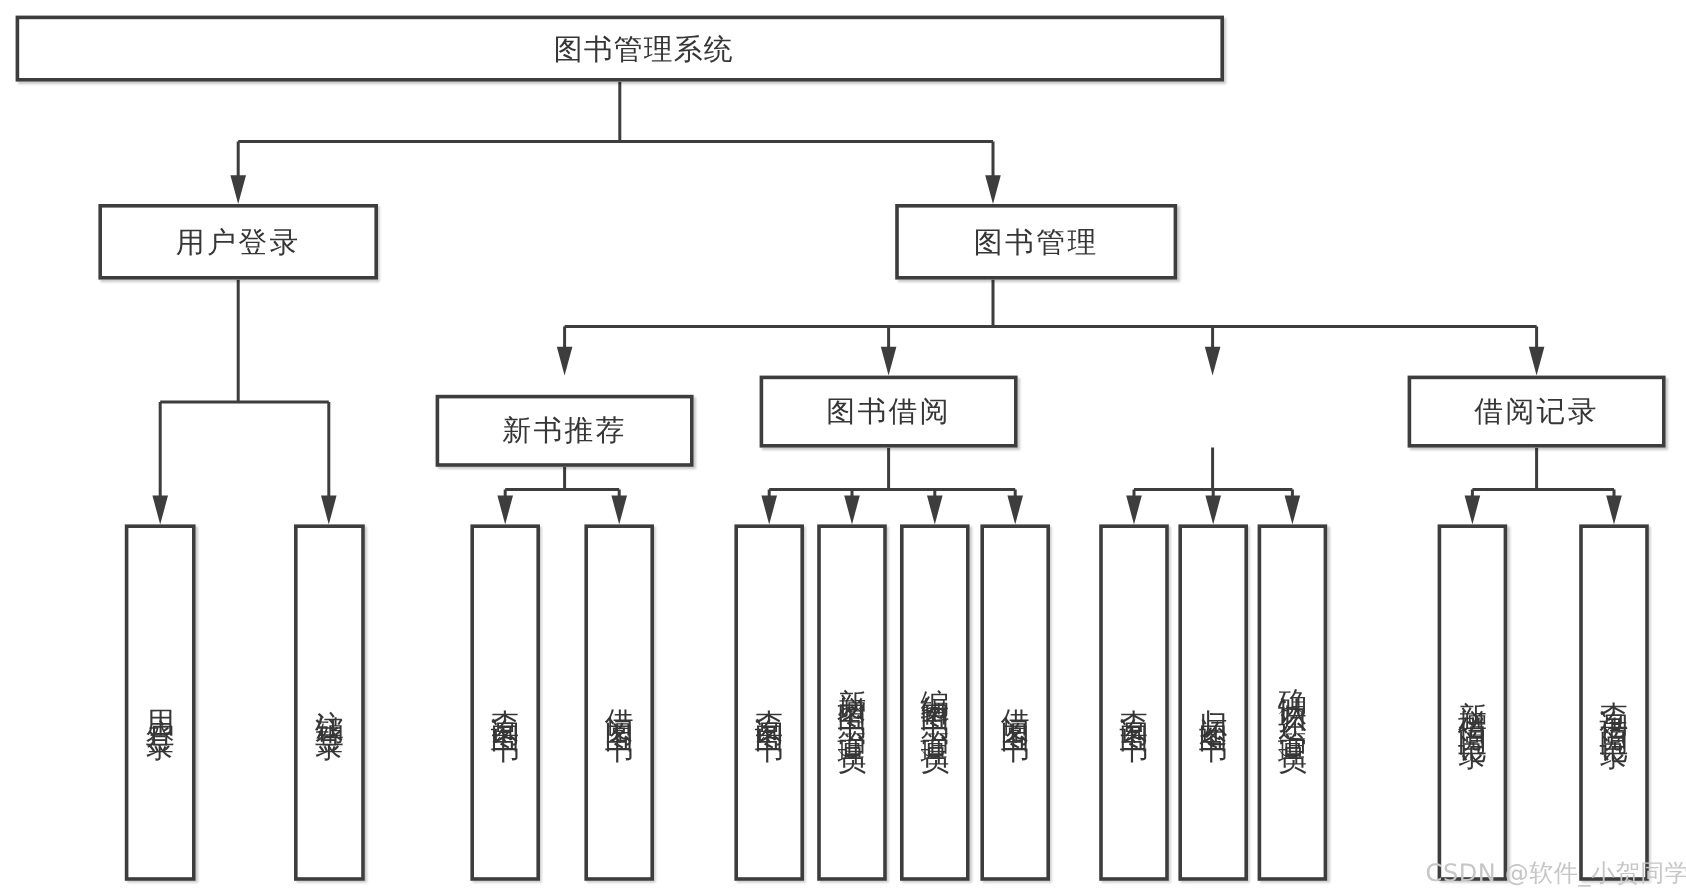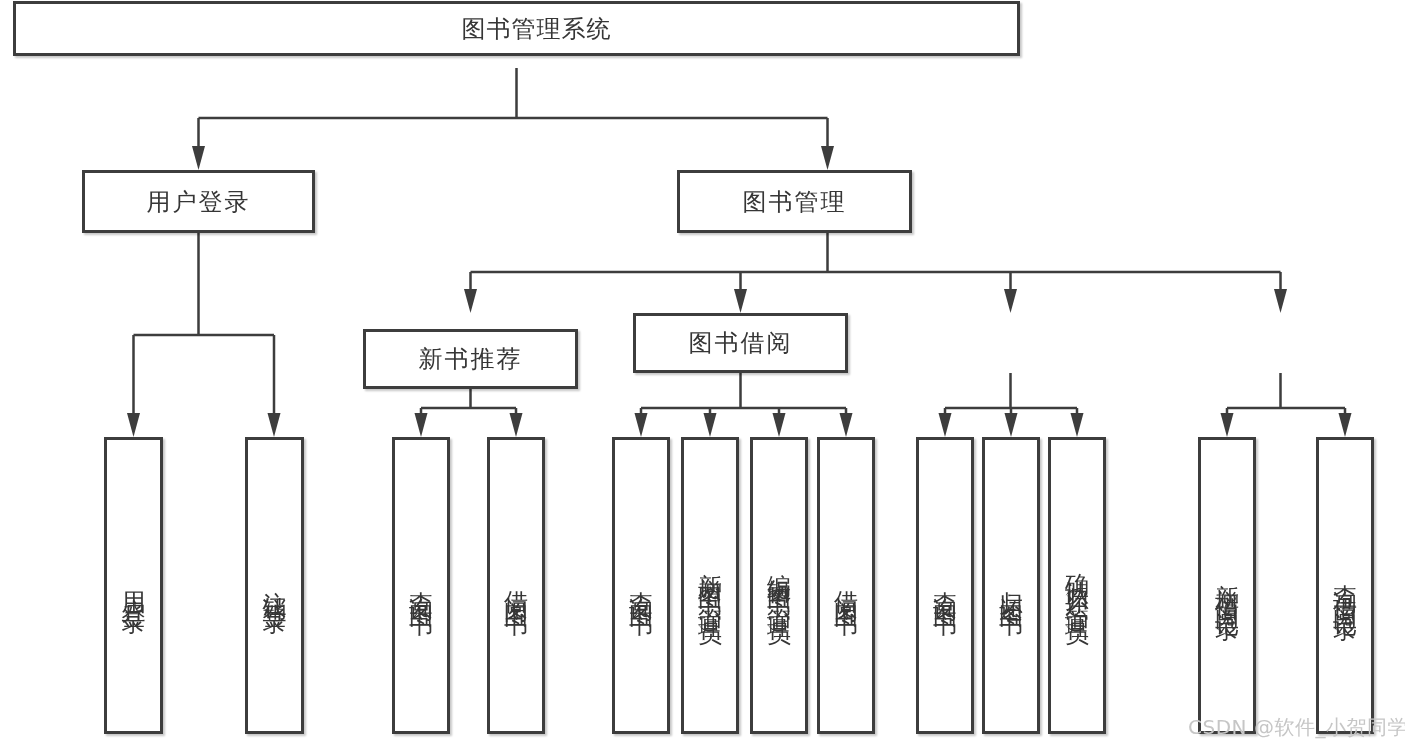--- a/index.html
+++ b/index.html
@@ -78,27 +78,28 @@
       <polygon points="772.5,413 785.5,413 779,437"></polygon>
       <polygon points="839.5,413 852.5,413 846,437"></polygon>
       <polygon points="938.5,413 951.5,413 945,437"></polygon>
       <polygon points="1004.5,413 1017.5,413 1011,437"></polygon>
       <polygon points="1070.5,413 1083.5,413 1077,437"></polygon>
       <polygon points="1220.5,413 1233.5,413 1227,437"></polygon>
       <polygon points="1338.5,413 1351.5,413 1345,437"></polygon>
     </g>
   </svg>
 
-  <div class="node rootbox" style="left:13px;top:1px;width:1007px;height:55px;padding-left:40px;">图书管理系统</div>
+  <div class="node rootbox" style="left:13px;top:13px;width:1007px;height:55px;padding-left:40px;">图书管理系统</div>
 
   <div class="node hbox" style="left:82px;top:170px;width:233px;height:63px;">用户登录</div>
-  <div class="node hbox" style="left:677px;top:170px;width:235px;height:63px;">图书管理</div>
+  <div class="node hbox" style="left:746px;top:170px;width:235px;height:63px;">图书管理</div>
 
   <div class="node hbox" style="left:363px;top:313px;width:215px;height:60px;margin-top:16px;">新书推荐</div>
   <div class="node hbox" style="left:633px;top:313px;width:215px;height:60px;">图书借阅</div>
+  <div class="node hbox" style="left:1173px;top:313px;width:215px;height:60px;">借阅记录</div>
 
   <div class="node vbox" style="left:104px;top:437px;width:59px;height:297px;">
     <span class="vtext">用户登录</span>
   </div>
   <div class="node vbox" style="left:245px;top:437px;width:59px;height:297px;">
     <span class="vtext">注销登录</span>
   </div>
 
   <div class="node vbox" style="left:392px;top:437px;width:58px;height:297px;">
     <span class="vtext">查询图书</span>

